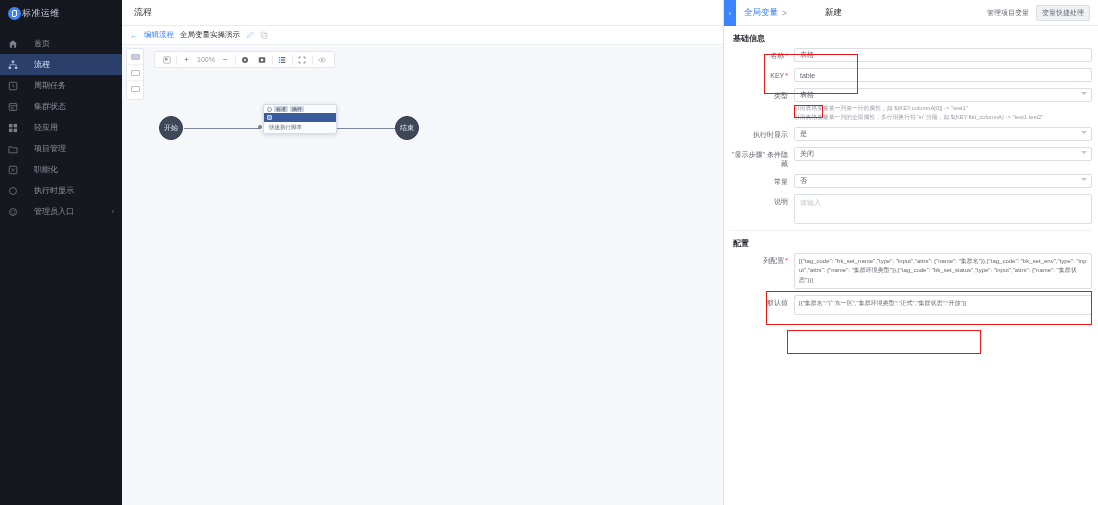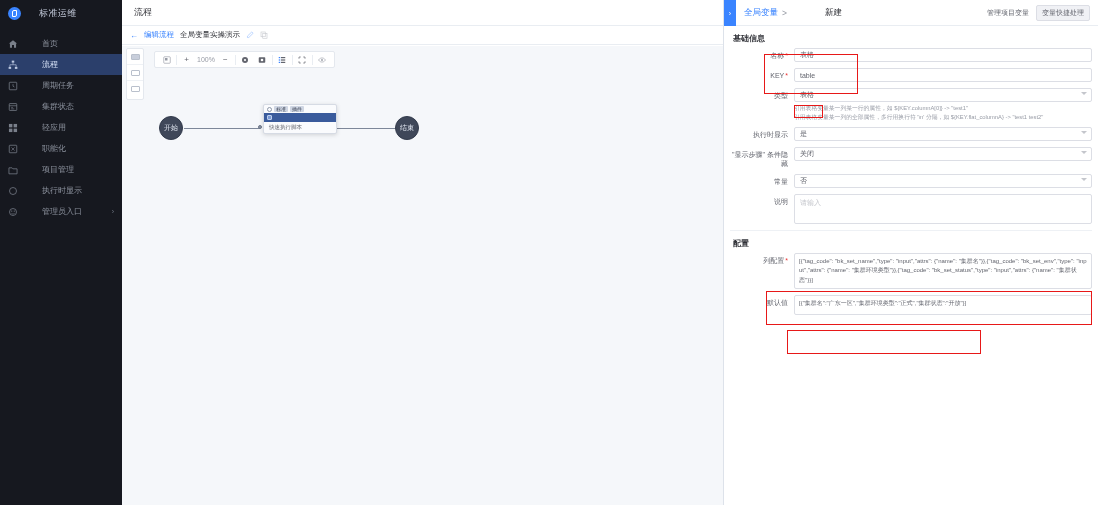--- a/index.html
+++ b/index.html
@@ -13,36 +13,36 @@
 
   
   .sidebar {
     position: absolute; left: 0; top: 0;
     width: 122px; height: 505px;
     background: #16181f;
     color: #9aa0ab;
   }
   .sb-brand {
     height: 26px; display: flex; align-items: center;
-    padding-left: 8px; gap: 18px;
+    padding-left: 8px; gap: 1px;
     background: #16181f;
   }
   .sb-logo {
     width: 13px; height: 13px; border-radius: 50%;
     background: #3a84ff; position: relative; flex: none;
   }
   .sb-logo::after {
     content: ""; position: absolute; left: 4px; top: 3px;
     width: 5px; height: 7px; border: 1.2px solid #fff;
     border-radius: 2px 0 2px 0; box-sizing: border-box;
   }
   .sb-brand-text { font-size: 9px; color: #c3cada; letter-spacing: .4px; }
   .sb-list { margin-top: 7px; }
   .sb-item {
-    display: flex; align-items: center; gap: 24px;
+    display: flex; align-items: center; gap: 16px;
     height: 21px; padding-left: 8px;
     font-size: 8px; color: #8b919d; cursor: pointer;
     position: relative;
   }
   .sb-item.active { background: #2b3f6b; color: #d7e2f7; }
   .sb-ico {
     width: 10px; height: 10px; flex: none; position: relative;
     opacity: .85;
   }
   .sb-ico svg { width: 10px; height: 10px; display: block; }
@@ -301,34 +301,34 @@
               <rect x="1.5" y="9" width="5.5" height="5.5" fill="#8b919d"></rect>
               <rect x="9" y="9" width="5.5" height="5.5" fill="#8b919d"></rect>
             </svg>
         </span>
         <span class="sb-label">轻应用</span>
       </div>
 
       <div class="sb-item">
         <span class="sb-ico">
           <svg viewBox="0 0 16 16">
+              <path d="M1.5 4.5h5l1.3 1.6h6.7v8H1.5z" stroke="#8b919d" stroke-width="1.2" fill="none"></path>
+            </svg>
+        </span>
+        <span class="sb-label">项目管理</span>
+      </div>
+
+      <div class="sb-item">
+        <span class="sb-ico">
+          <svg viewBox="0 0 16 16">
               <rect x="2" y="2" width="12" height="12" rx="1" stroke="#8b919d" stroke-width="1.2" fill="none"></rect>
               <path d="M5.5 5.5l5 5M10.5 5.5l-5 5" stroke="#8b919d" stroke-width="1"></path>
             </svg>
         </span>
         <span class="sb-label">职能化</span>
-      </div>
-
-      <div class="sb-item">
-        <span class="sb-ico">
-          <svg viewBox="0 0 16 16">
-              <path d="M1.5 4.5h5l1.3 1.6h6.7v8H1.5z" stroke="#8b919d" stroke-width="1.2" fill="none"></path>
-            </svg>
-        </span>
-        <span class="sb-label">项目管理</span>
       </div>
 
 
       <div class="sb-item">
         <span class="sb-ico">
           <svg viewBox="0 0 16 16">
               <circle cx="8" cy="8" r="5.6" stroke="#8b919d" stroke-width="1.2" fill="none"></circle>
             </svg>
         </span>
         <span class="sb-label">执行时显示</span>

